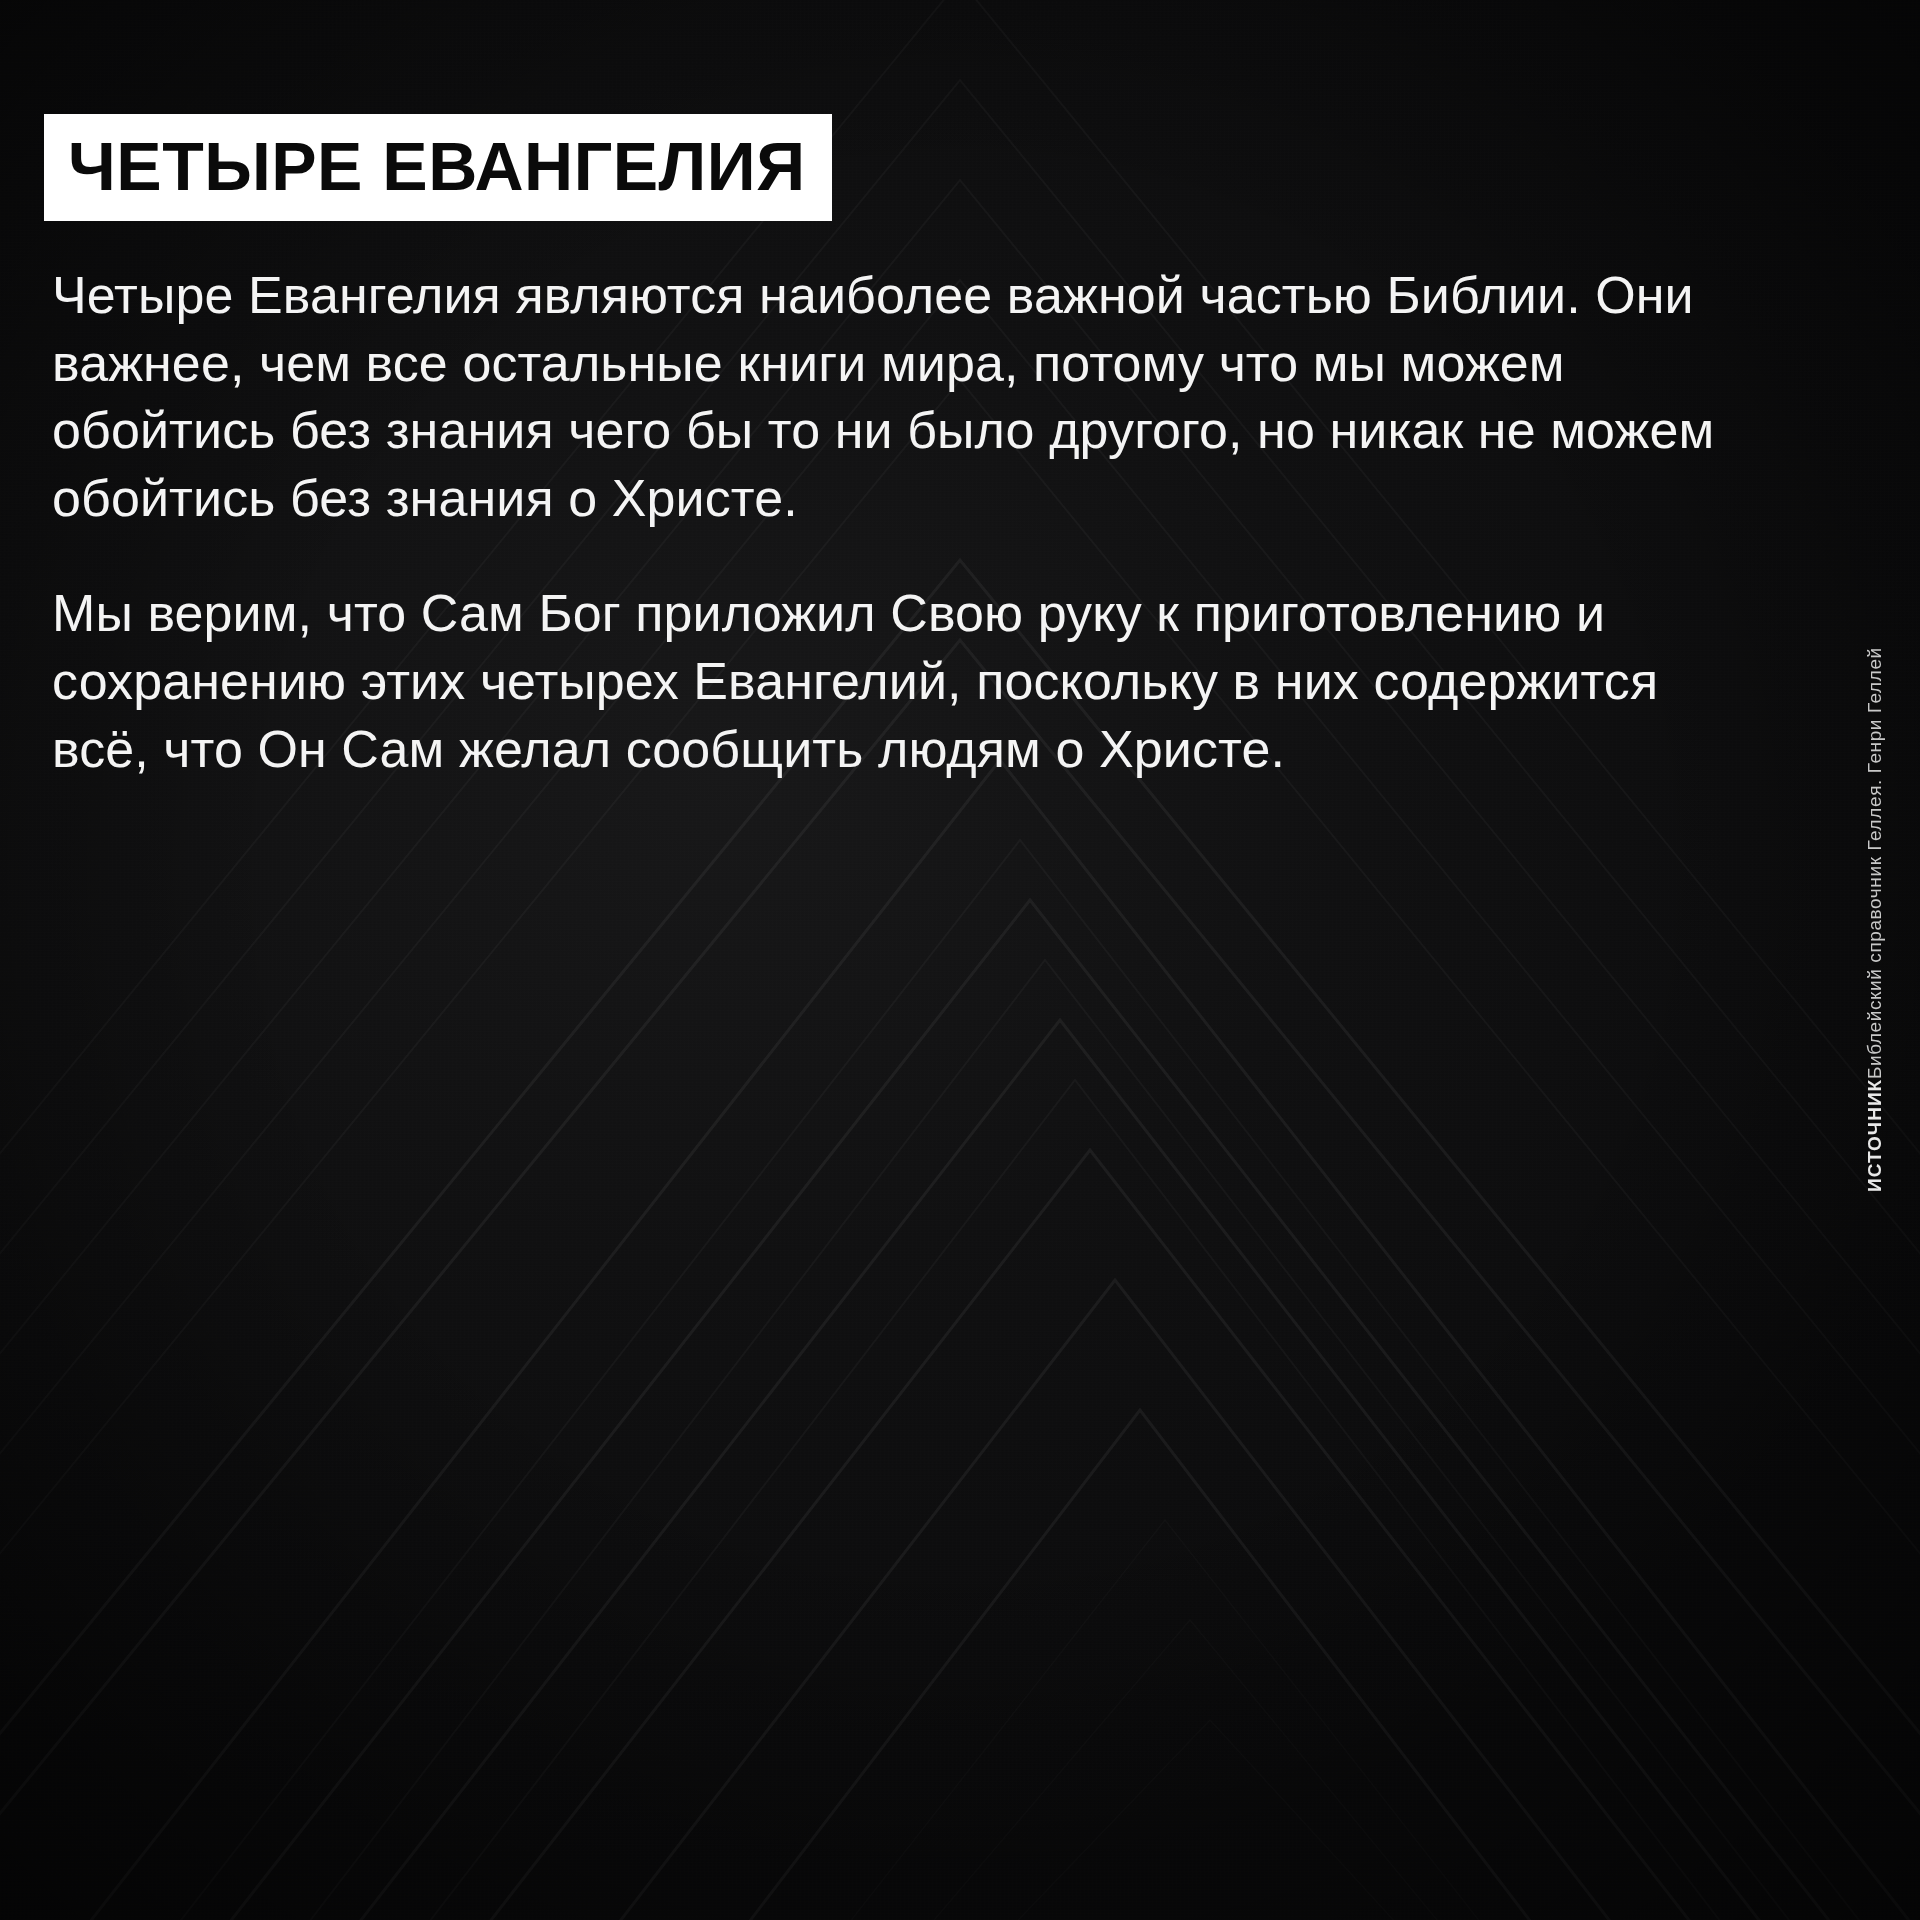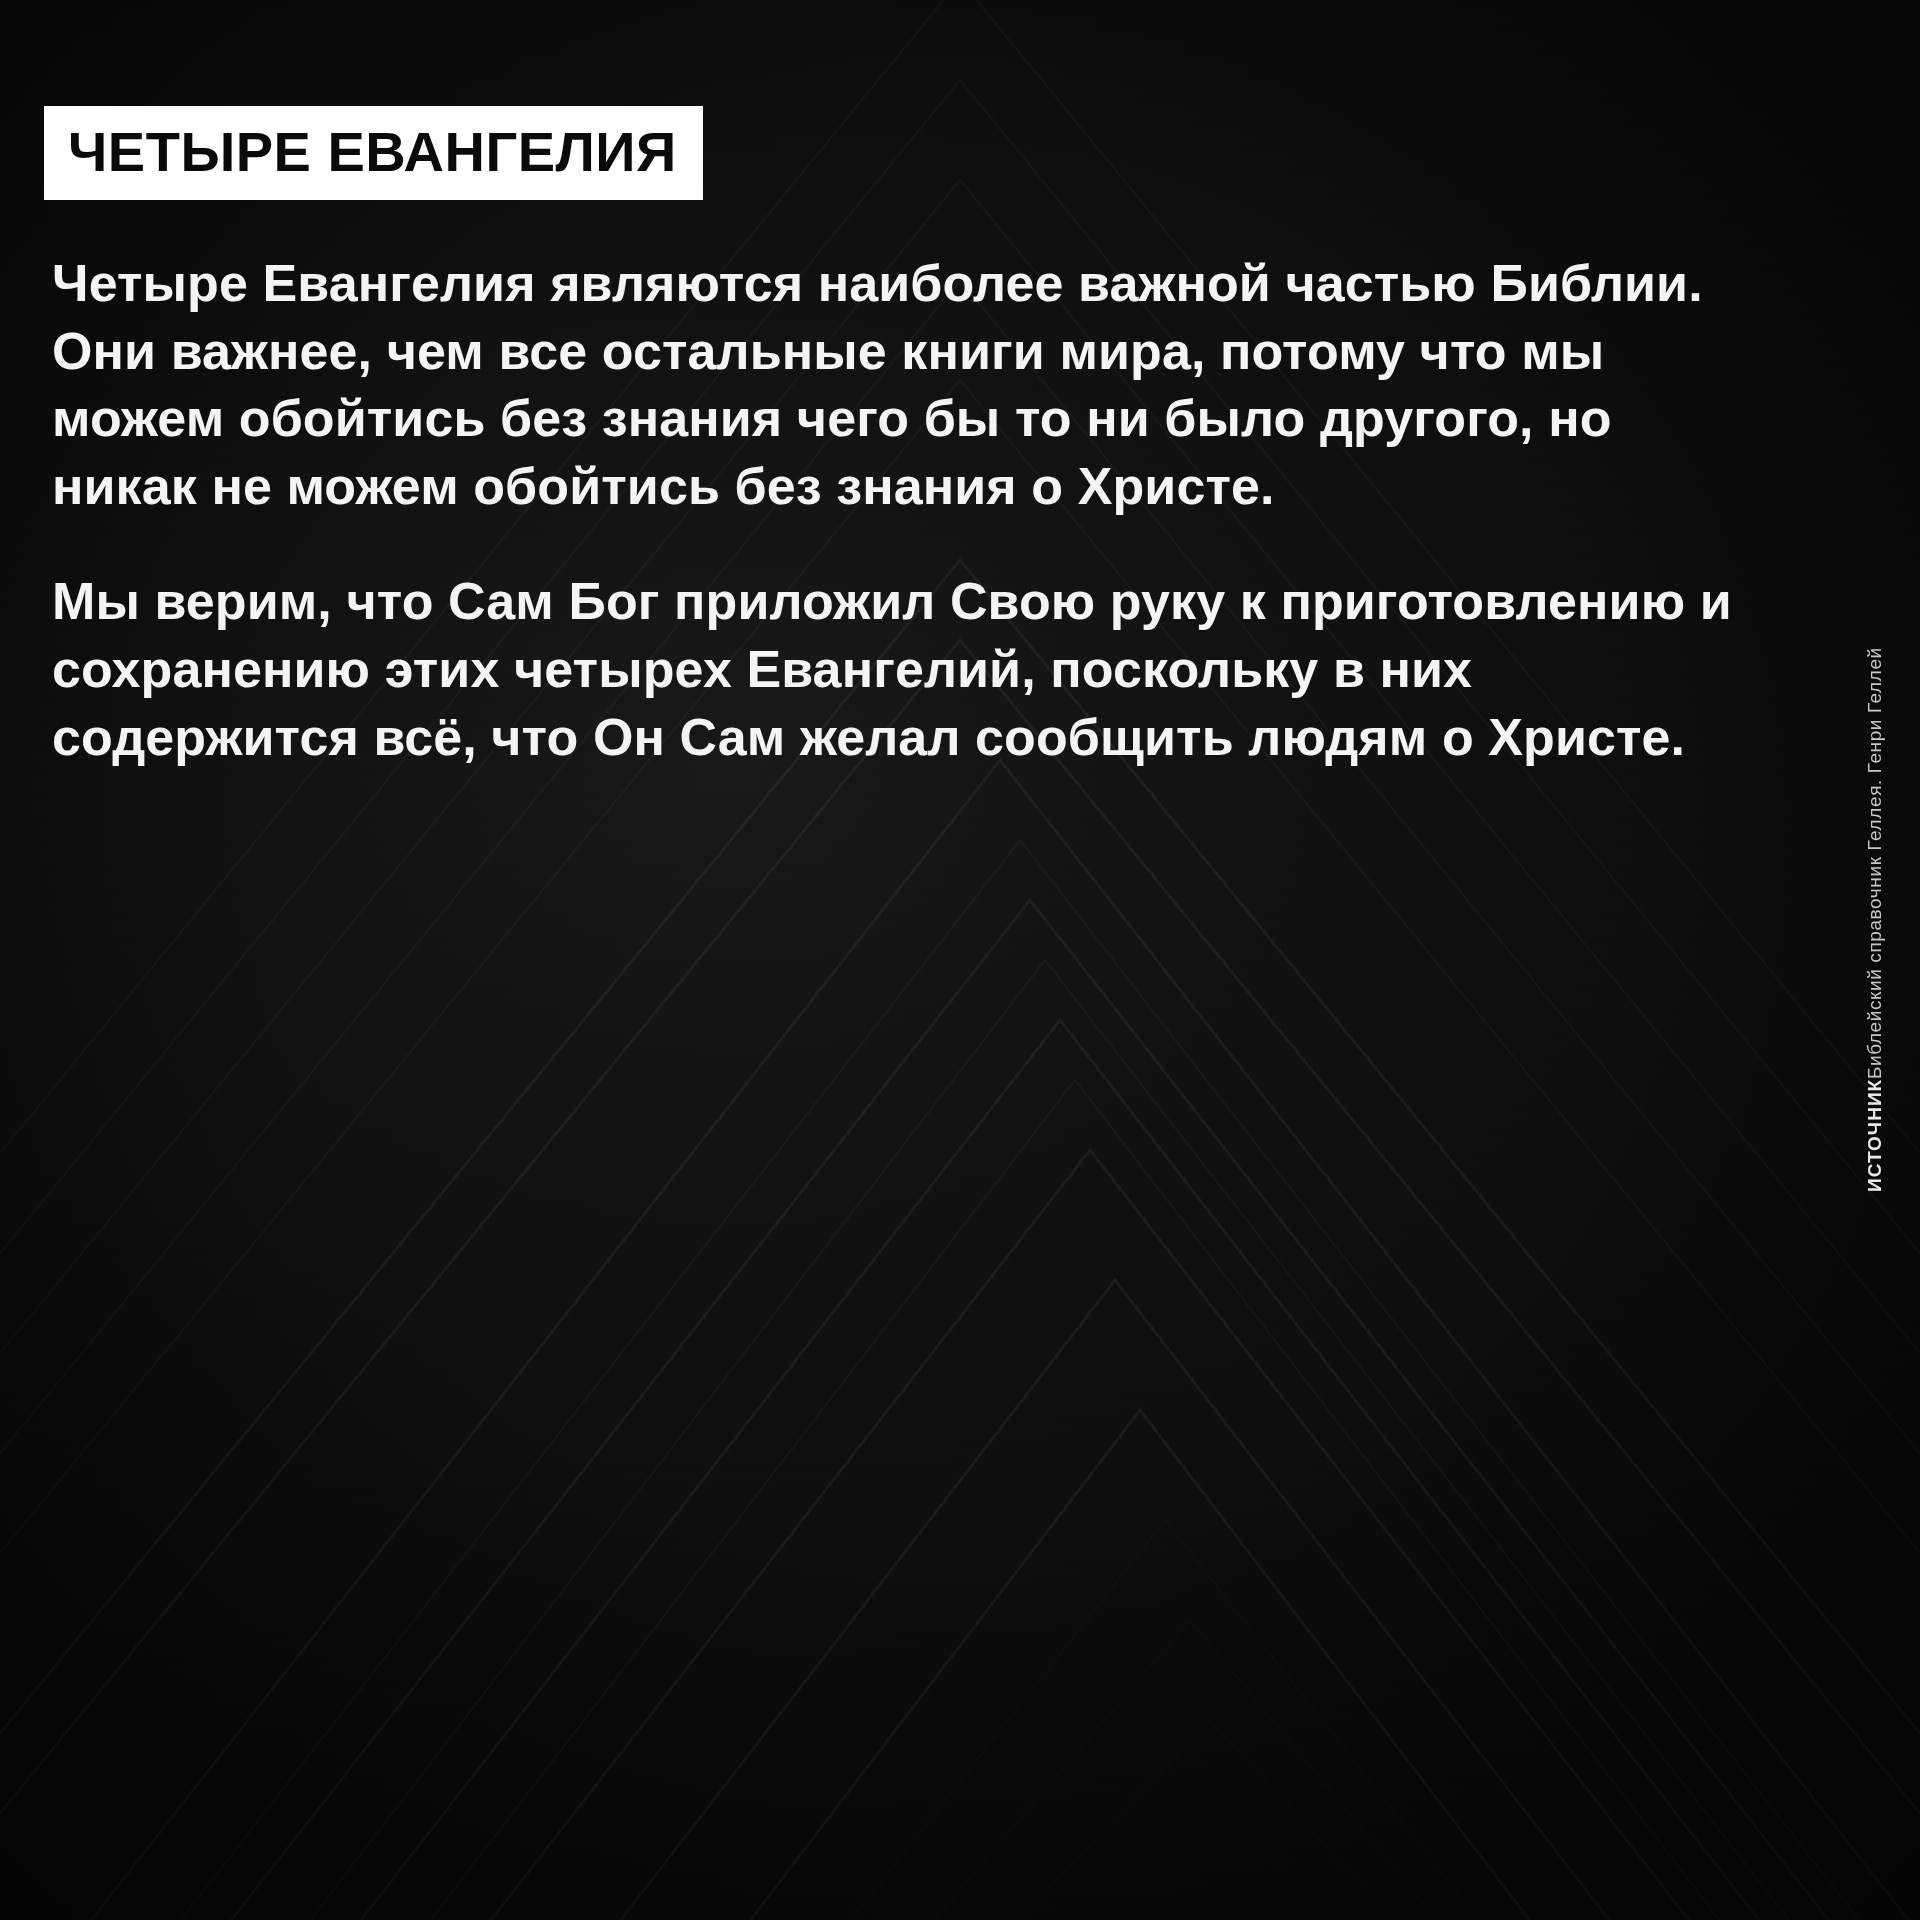--- a/index.html
+++ b/index.html
@@ -58,40 +58,40 @@
 
   .title-wrap {
     position: absolute;
     left: 44px;
     top: 68px;
   }
   .title {
     display: inline-block;
     background: #ffffff;
     color: #0a0a0a;
-    font-size: 56px;
+    font-size: 68px;
     line-height: 1.08;
     font-weight: 700;
     letter-spacing: 0.5px;
     padding: 16px 26px 18px 24px;
     white-space: nowrap;
   }
 
   .body-copy {
     position: absolute;
     left: 52px;
     top: 250px;
     width: 1690px;
     color: #f2f2f2;
   }
   .para {
     font-size: 52px;
     line-height: 1.30;
-    font-weight: 700;
-    margin: 0 0 48px 0;
+    font-weight: 400;
+    margin: 12px 0 48px 0;
     color: #f4f4f4;
     letter-spacing: 0.1px;
   }
   .para:last-child { margin-bottom: 0; }
 
   
   .source {
     position: absolute;
     right: 26px;
     top: 540px;

